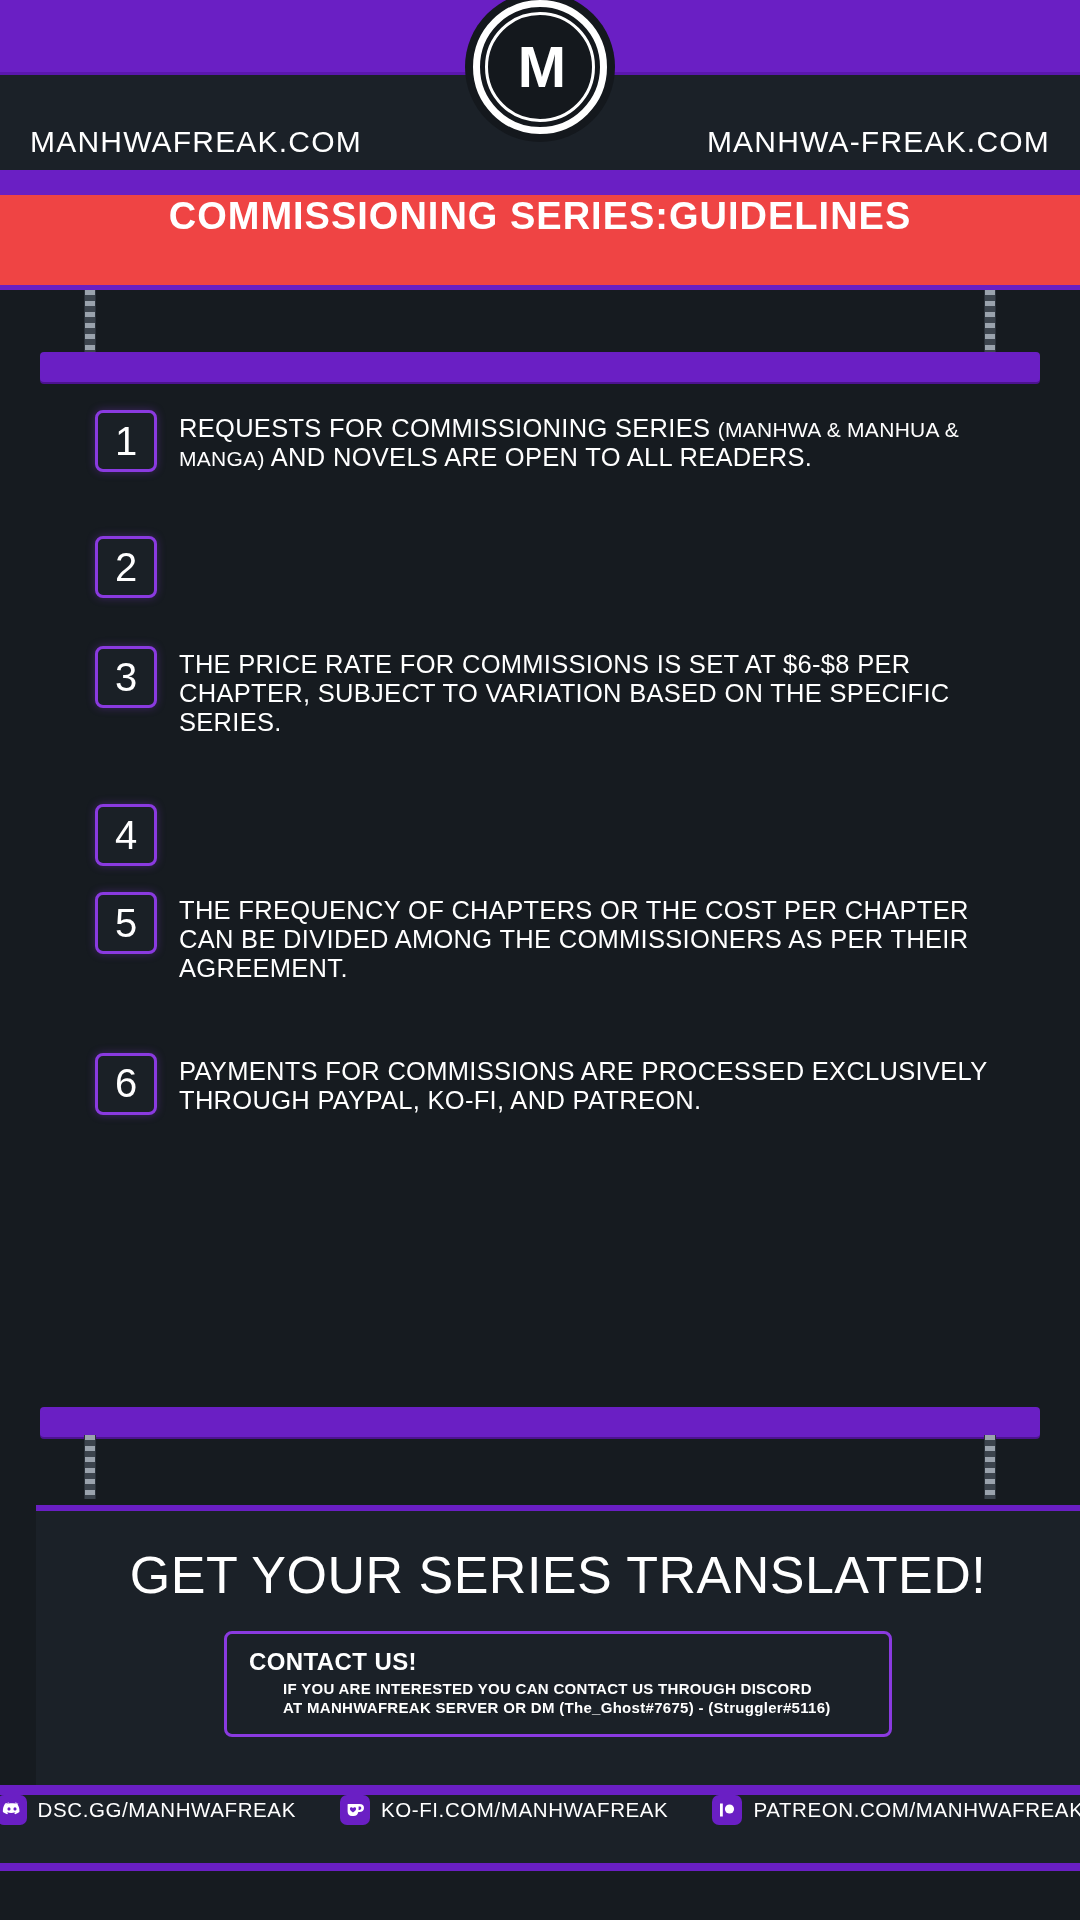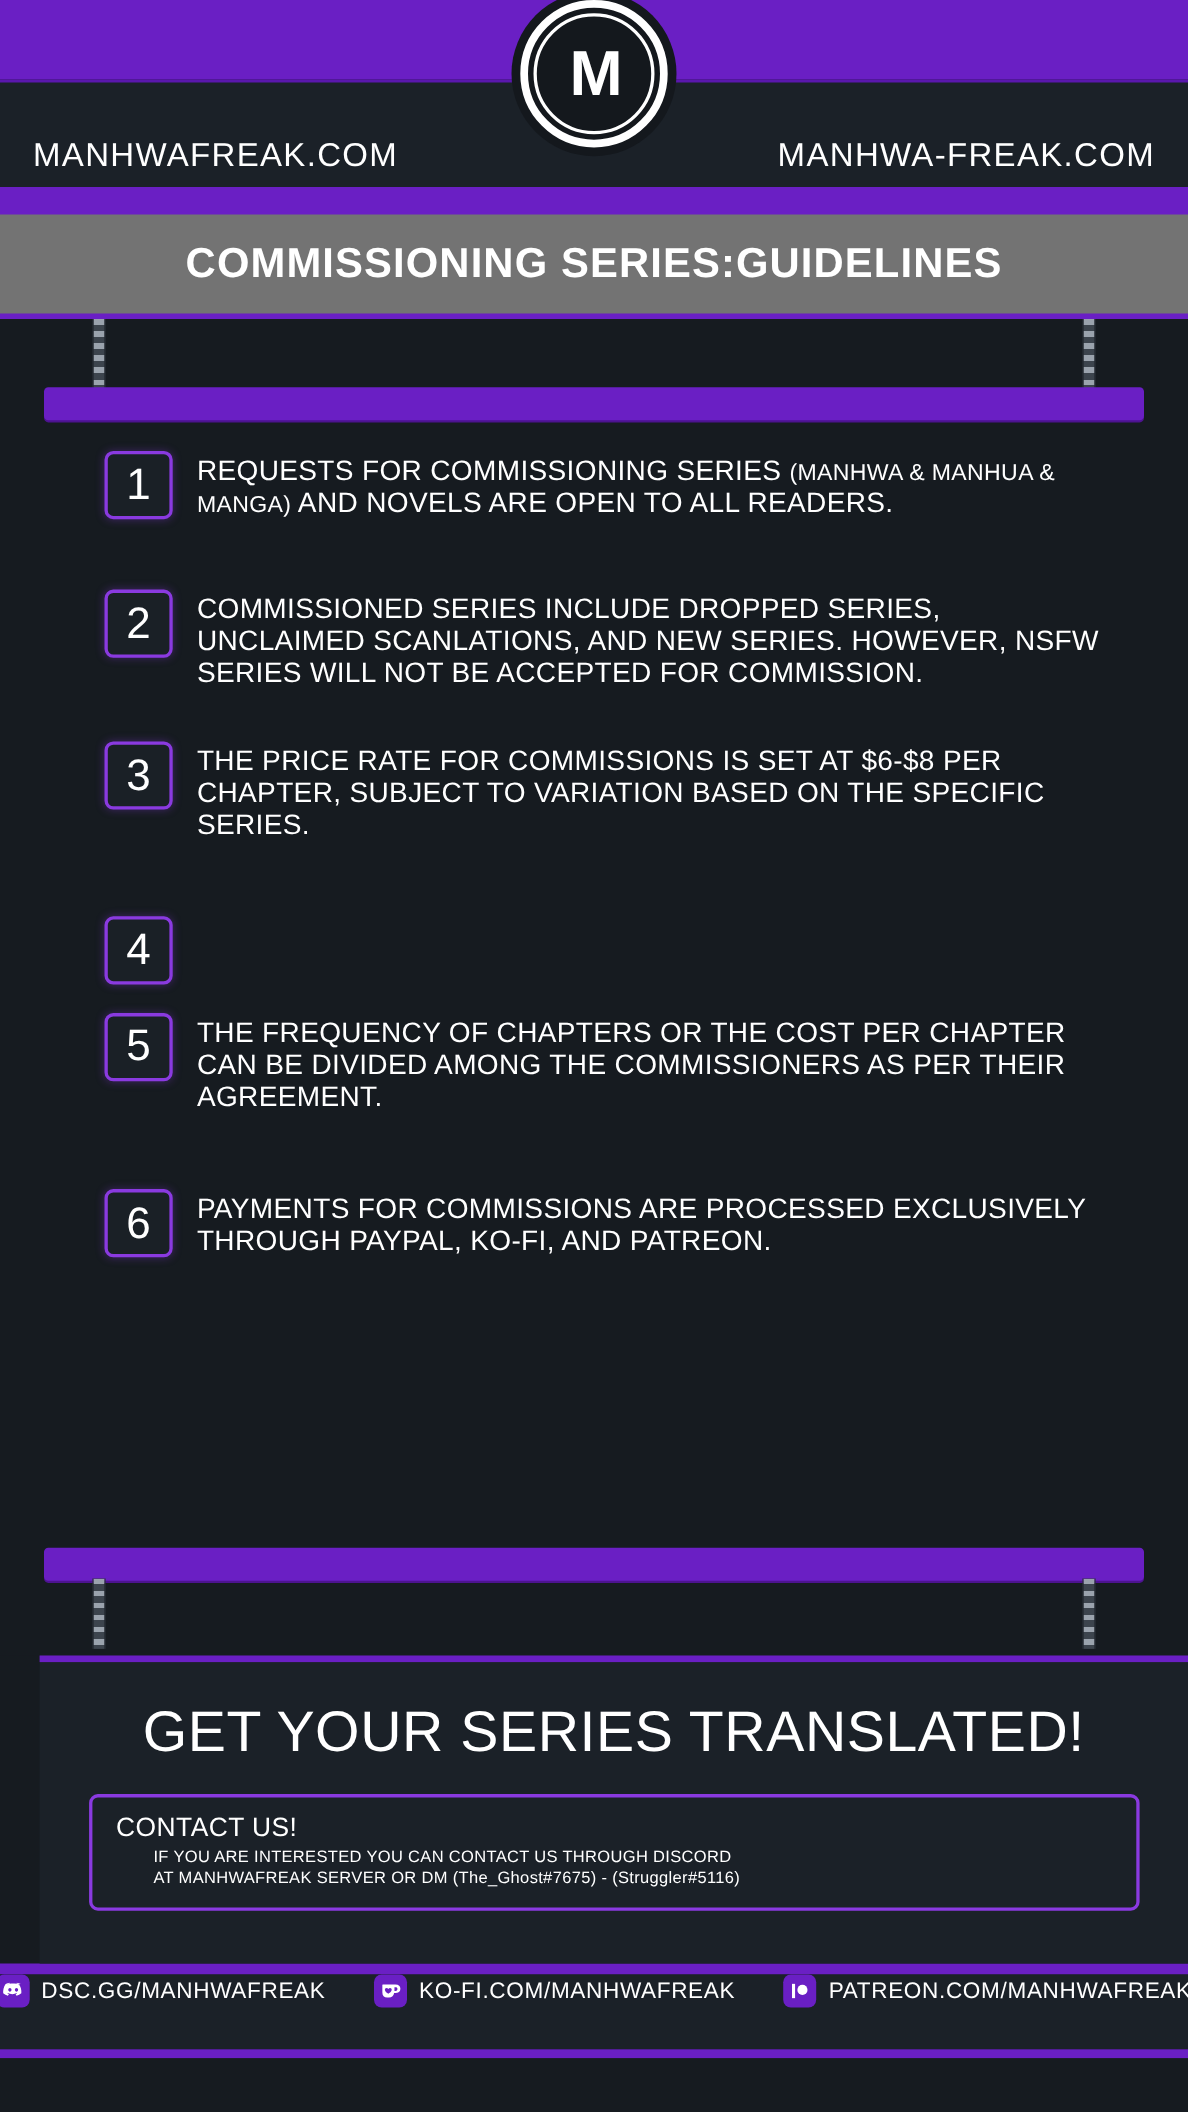--- a/index.html
+++ b/index.html
@@ -56,24 +56,24 @@
     width:110px; height:110px; border-radius:50%;
     border:3px solid #ffffff;
     display:flex; align-items:center; justify-content:center;
   }
   .logo-mark { font-size:58px; font-weight:700; line-height:1; color:#ffffff; letter-spacing:-4px; }
 
   
   .title-band {
     position:relative;
     height:100px;
-    background:#737373;
+    background:#ef4444;
     border-top:5px solid #6a1fc4;
     border-bottom:5px solid #6a1fc4;
-    display:flex; align-items:center; justify-content:center;
+    display:flex; justify-content:center;
   }
   .title-text {
     font-size:38px; font-weight:700; letter-spacing:1px;
     white-space:nowrap;
   }
   .title-text .sep { color:#ffffff; }
 
   
   .body-area { position:relative; background:#161b20; height:1215px; }
 
@@ -139,25 +139,26 @@
     padding-top:34px;
     margin-left:36px;
   }
   .cta-title {
     text-align:center;
     font-size:52px; font-weight:400; letter-spacing:0.5px;
     color:#ffffff;
   }
   .cta-box {
     margin:26px auto 0 auto;
-    width:955px; min-height:105px;
+    width:668px; min-height:105px;
     border:3px solid #8a3ae0;
     border-radius:8px;
     padding:14px 22px 16px 22px;
     background:#1b2128;
+    font-weight:bold;
   }
   .cta-box .lead { font-size:24px; letter-spacing:0.4px; margin-bottom:4px; }
   .cta-box .line { font-size:15px; letter-spacing:0.3px; padding-left:34px; line-height:1.25; }
 
   
   .social-sep { height:10px; background:#6a1fc4; }
   .social-bar {
     height:68px; background:#1b2128;
     display:flex; align-items:flex-start; justify-content:center;
     gap:44px;
@@ -210,21 +211,20 @@
 
     <div class="rules">
 
       <div class="rule r1">
         <div class="rule-num">1</div>
         <div class="rule-text"><span>REQUESTS FOR COMMISSIONING SERIES </span><span class="small">(MANHWA &amp; MANHUA &amp; MANGA)</span><span> AND NOVELS ARE OPEN TO ALL READERS.</span></div>
       </div>
 
       <div class="rule r2">
         <div class="rule-num">2</div>
-        <div class="rule-text">COMMISSIONED SERIES INCLUDE DROPPED SERIES, UNCLAIMED SCANLATIONS, AND NEW SERIES. HOWEVER, NSFW SERIES WILL NOT BE ACCEPTED FOR COMMISSION.</div>
       </div>
 
       <div class="rule r3">
         <div class="rule-num">3</div>
         <div class="rule-text">THE PRICE RATE FOR COMMISSIONS IS SET AT $6-$8 PER CHAPTER, SUBJECT TO VARIATION BASED ON THE SPECIFIC SERIES.</div>
       </div>
 
       <div class="rule r4">
         <div class="rule-num">4</div>
       </div>

